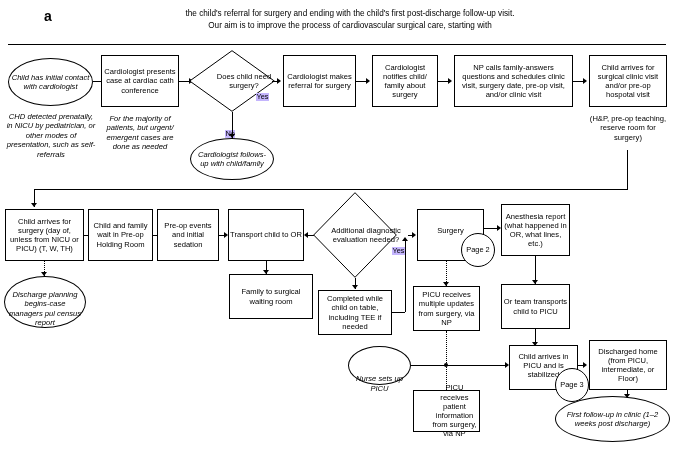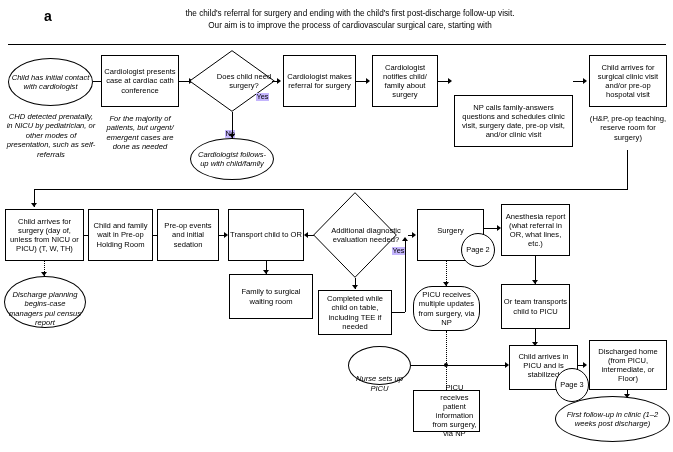--- a/index.html
+++ b/index.html
@@ -89,21 +89,21 @@
 </div>
 <div class="ln lnh" style="left:356px;top:81px;width:11px;"></div>
 <div class="arrow ar-r" style="left:366px;top:78px;"></div>
 
 <div class="node box" style="left:372px;top:55px;width:66px;height:52px;">
   <span class="txt">Cardiologist notifies child/ family about surgery</span>
 </div>
 <div class="ln lnh" style="left:438px;top:81px;width:11px;"></div>
 <div class="arrow ar-r" style="left:448px;top:78px;"></div>
 
-<div class="node box" style="left:454px;top:55px;width:119px;height:52px;margin-top:40px;">
+<div class="node box" style="left:454px;top:55px;width:119px;height:52px;">
   <span class="txt">NP calls family-answers questions and schedules clinic visit, surgery date, pre-op visit, and/or clinic visit</span>
 </div>
 <div class="ln lnh" style="left:573px;top:81px;width:11px;"></div>
 <div class="arrow ar-r" style="left:583px;top:78px;"></div>
 
 <div class="node box" style="left:589px;top:55px;width:78px;height:52px;">
   <span class="txt">Child arrives for surgical clinic visit and/or pre-op hospotal visit</span>
 </div>
 <div class="note" style="left:589px;top:114px;width:78px;">(H&amp;P, pre-op teaching, reserve room for surgery)</div>
 
@@ -180,26 +180,26 @@
 <div class="node circle" style="left:461px;top:233px;width:34px;height:34px;">
   <span class="txt">Page 2</span>
 </div>
 <div class="ln lnh" style="left:484px;top:228px;width:14px;"></div>
 <div class="arrow ar-r" style="left:497px;top:225px;"></div>
 
 <div class="dot-v" style="left:446px;top:261px;height:25px;"></div>
 <div class="arrow ar-d" style="left:443px;top:282px;"></div>
 
 <div class="node box" style="left:501px;top:204px;width:69px;height:52px;">
-  <span class="txt">Anesthesia report (what referral in OR, what lines, etc.)</span>
+  <span class="txt">Anesthesia report (what happened in OR, what lines, etc.)</span>
 </div>
 <div class="ln lnv" style="left:535px;top:256px;height:28px;"></div>
 <div class="arrow ar-d" style="left:532px;top:280px;"></div>
 
-<div class="node box" style="left:413px;top:286px;width:67px;height:45px;border-radius:19px;">
+<div class="node box" style="left:413px;top:286px;width:67px;height:45px;">
   <span class="txt">PICU receives multiple updates from surgery, via NP</span>
 </div>
 
 <div class="node box" style="left:501px;top:284px;width:69px;height:45px;">
   <span class="txt">Or team transports child to PICU</span>
 </div>
 <div class="ln lnv" style="left:535px;top:329px;height:18px;"></div>
 <div class="arrow ar-d" style="left:532px;top:342px;"></div>
 
 <div class="node ellipse" style="left:348px;top:346px;width:63px;height:39px;">

